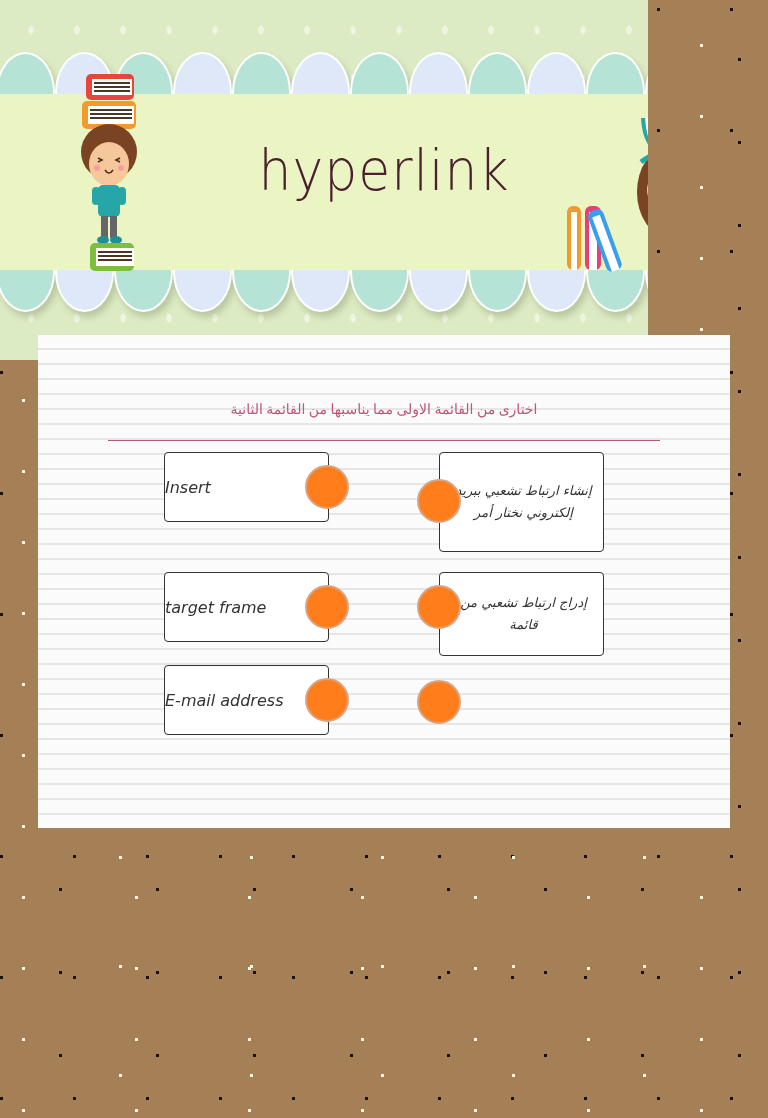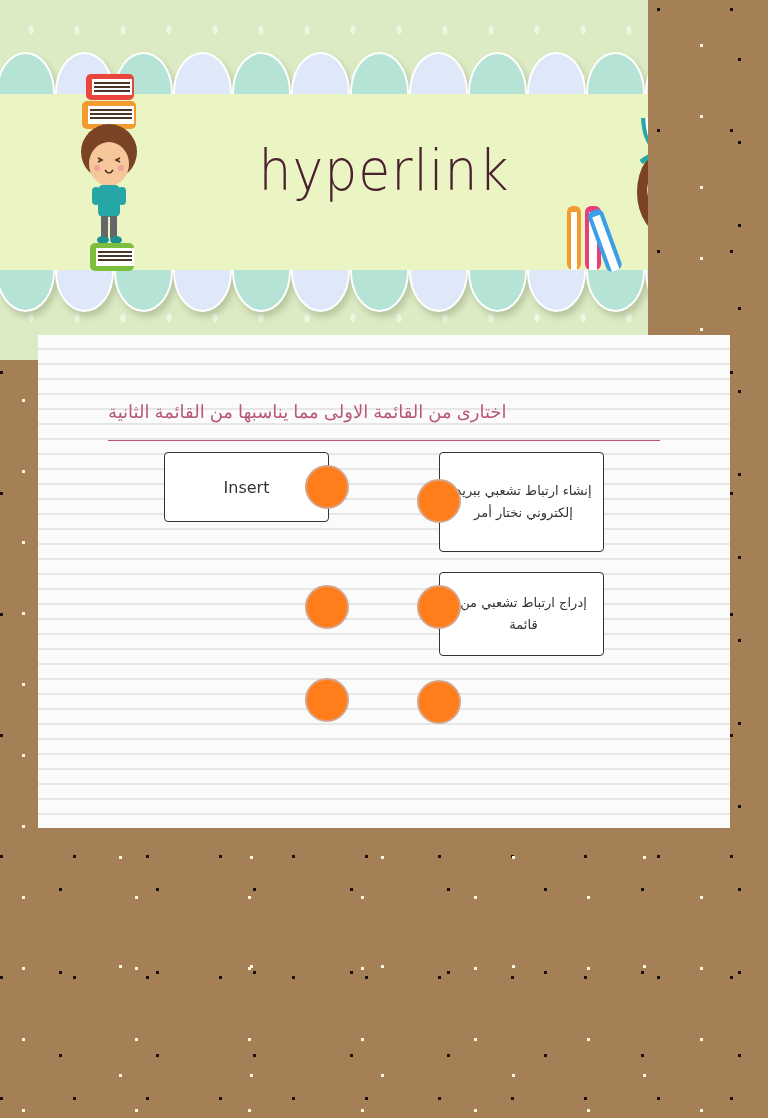--- a/index.html
+++ b/index.html
@@ -63,38 +63,39 @@
       position: absolute; left: 38px; top: 335px; width: 692px; height: 493px;
       background-color: #fbfbfb;
       background-image: repeating-linear-gradient(
         to bottom,
         transparent 0px, transparent 13px,
         #e6e6e6 13px, #e6e6e6 15px
       );
     }
     .instruction {
       position: absolute; left: 70px; top: 66px; width: 552px;
-      direction: rtl; text-align: left;
-      font-family: Liberation Sans, sans-serif;
-      font-size: 18px; color: #b9577a;
+      direction: rtl; text-align: center;
+      font-family: Liberation Serif, serif;
+      font-size: 14px; color: #b9577a;
     }
     .instruction-text { display: inline-block; }
     .divider {
       position: absolute; left: 70px; top: 105px; width: 552px; height: 1px;
       background: #b9577a;
     }
 
     .card {
       position: absolute;
       background: #ffffff;
       border: 1px solid #333333;
       border-radius: 4px;
-      display: flex; align-items: center; justify-content: center;
+      display: flex; align-items: center; justify-content: flex-start;
       text-align: center;
       color: #333333;
+      font-style: italic;
     }
     .card.left {
       left: 126px; width: 165px; height: 70px;
       font-family: "DejaVu Sans", sans-serif; font-size: 16px;
     }
     .card.right {
       left: 401px; width: 165px;
       direction: rtl;
       font-family: "DejaVu Sans", sans-serif; font-size: 13px; line-height: 22px;
       padding: 4px 10px 4px 14px;
@@ -218,23 +219,29 @@
   <div class="card left" style="top:117px;">
     <span>Insert</span>
   </div>
   <div class="dot" style="left:267px; top:130px;"></div>
 
   <div class="card right" style="top:117px; height:100px;">
     <span>إنشاء ارتباط تشعبي ببريد إلكتروني نختار أمر</span>
   </div>
   <div class="dot" style="left:379px; top:144px;"></div>
 
+  <div class="card left" style="top:237px;">
+    <span>target frame</span>
+  </div>
   <div class="dot" style="left:267px; top:250px;"></div>
 
   <div class="card right" style="top:237px; height:84px;">
     <span>إدراج ارتباط تشعبي من قائمة</span>
   </div>
   <div class="dot" style="left:379px; top:250px;"></div>
 
+  <div class="card left" style="top:330px;">
+    <span>E-mail address</span>
+  </div>
   <div class="dot" style="left:267px; top:343px;"></div>
 
   <div class="dot" style="left:379px; top:345px;"></div>
 </div>
 
 </body></html>

